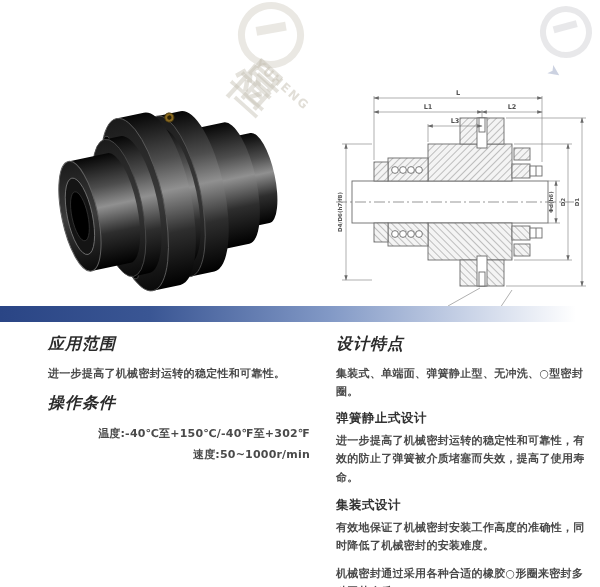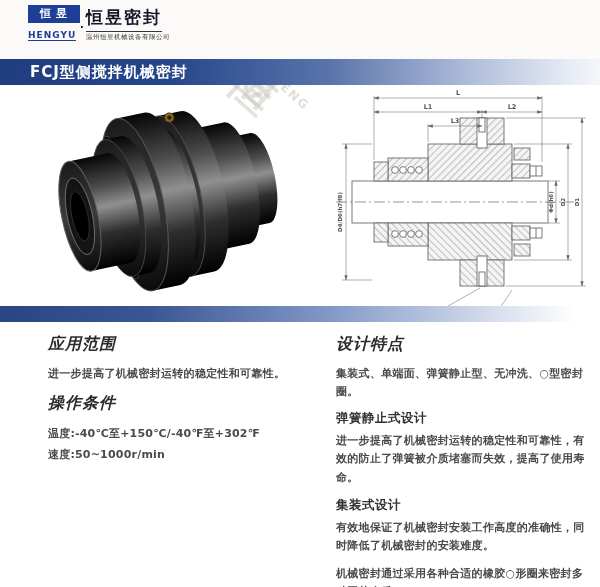--- a/index.html
+++ b/index.html
@@ -43,50 +43,36 @@
   
   .divider{position:absolute;left:0;top:306px;width:600px;height:16px;z-index:2;
      background:linear-gradient(90deg,#2a4585 0%,#3a5694 25%,#8299c6 55%,#c9d3e7 78%,#ffffff 96%);}
   
   .col{position:absolute;top:334px;z-index:1;}
   .col-left{left:48px;width:262px;}
   .col-right{left:336px;width:252px;}
   h2.sec{font-size:16px;font-weight:bold;color:#2b2b2b;margin:0 0 10px 0;letter-spacing:1px;font-style:italic;}
   h3.sub{font-size:12.5px;font-weight:bold;color:#333;margin:9px 0 5px 0;letter-spacing:0.5px;}
   p.body{font-size:11px;color:#4a4a4a;line-height:1.65;margin:0 0 10px 0;font-weight:bold;letter-spacing:0.3px;}
-  .cond{font-size:11px;color:#4a4a4a;line-height:1.9;font-weight:bold;letter-spacing:0.2px;}
+  .cond{font-size:11px;color:#4a4a4a;line-height:1.9;font-weight:bold;letter-spacing:0.2px;text-align:right;}
   .pink{color:#f0679e;}
   .mt18{margin-top:18px;}
 </style>
 </head>
 <body>
 
 <div class="page">
 
   <div class="wm wm-ring"></div>
   <div class="wm wm-chars">昱恒</div>
   <div class="wm wm-latin">YUHENG</div>
   <div class="wm wm-right"></div>
   <div class="wm wm-arrow">➤</div>
 
-  <div class="header">
-    <div class="logo-wrap">
-      <div class="logo-box">恒昱</div>
-      <div class="logo-latin">HENGYU</div>
-    </div>
-    <div class="logo-dot">·</div>
-    <div class="brand-wrap">
-      <div class="brand">恒昱密封</div>
-      <div class="company">温州恒昱机械设备有限公司</div>
-    </div>
-  </div>
-
-  <div class="title-bar">
-    <div class="title">FCJ型侧搅拌机械密封</div>
-  </div>
+
 
   <svg class="photo" width="290" height="215" viewBox="0 0 290 215">
     <defs>
       <linearGradient id="gBody" x1="0" y1="0" x2="0" y2="1">
         <stop offset="0" stop-color="#060606"></stop>
           <stop offset="0.28" stop-color="#4d4d4d"></stop>
         <stop offset="0.46" stop-color="#909090"></stop>
           <stop offset="0.7" stop-color="#2e2e2e"></stop>
         <stop offset="1" stop-color="#000"></stop>
       </linearGradient>

